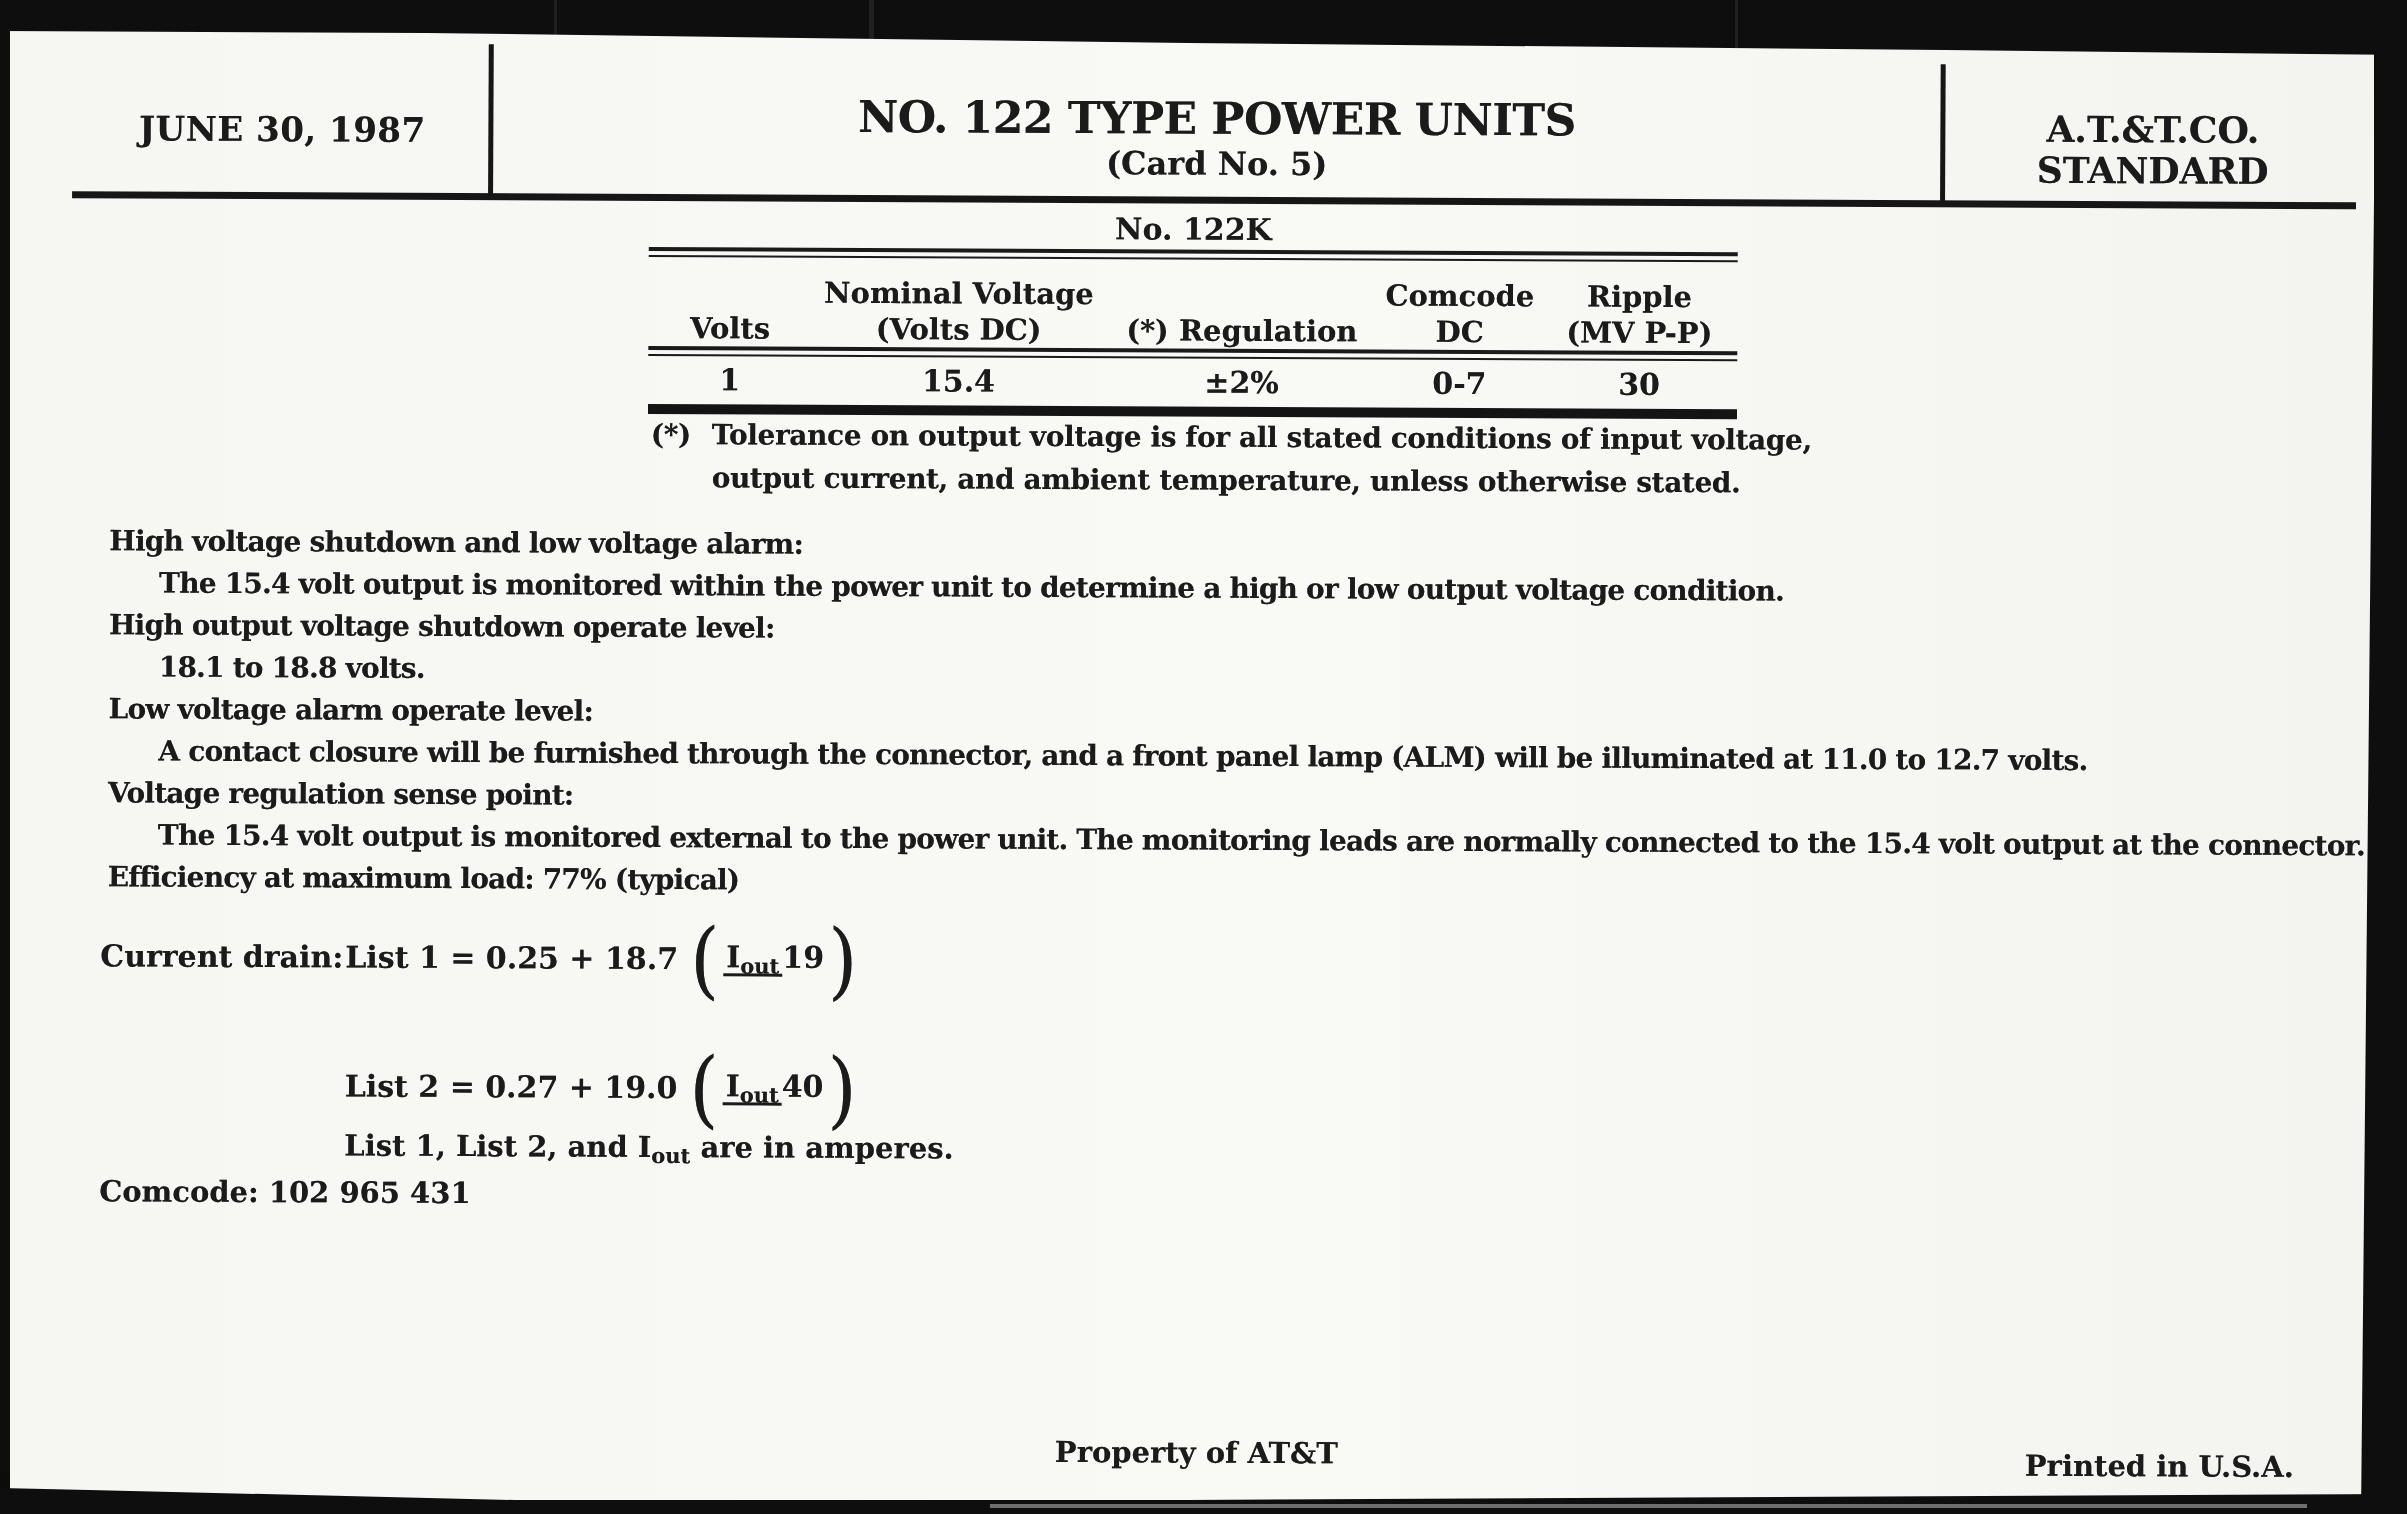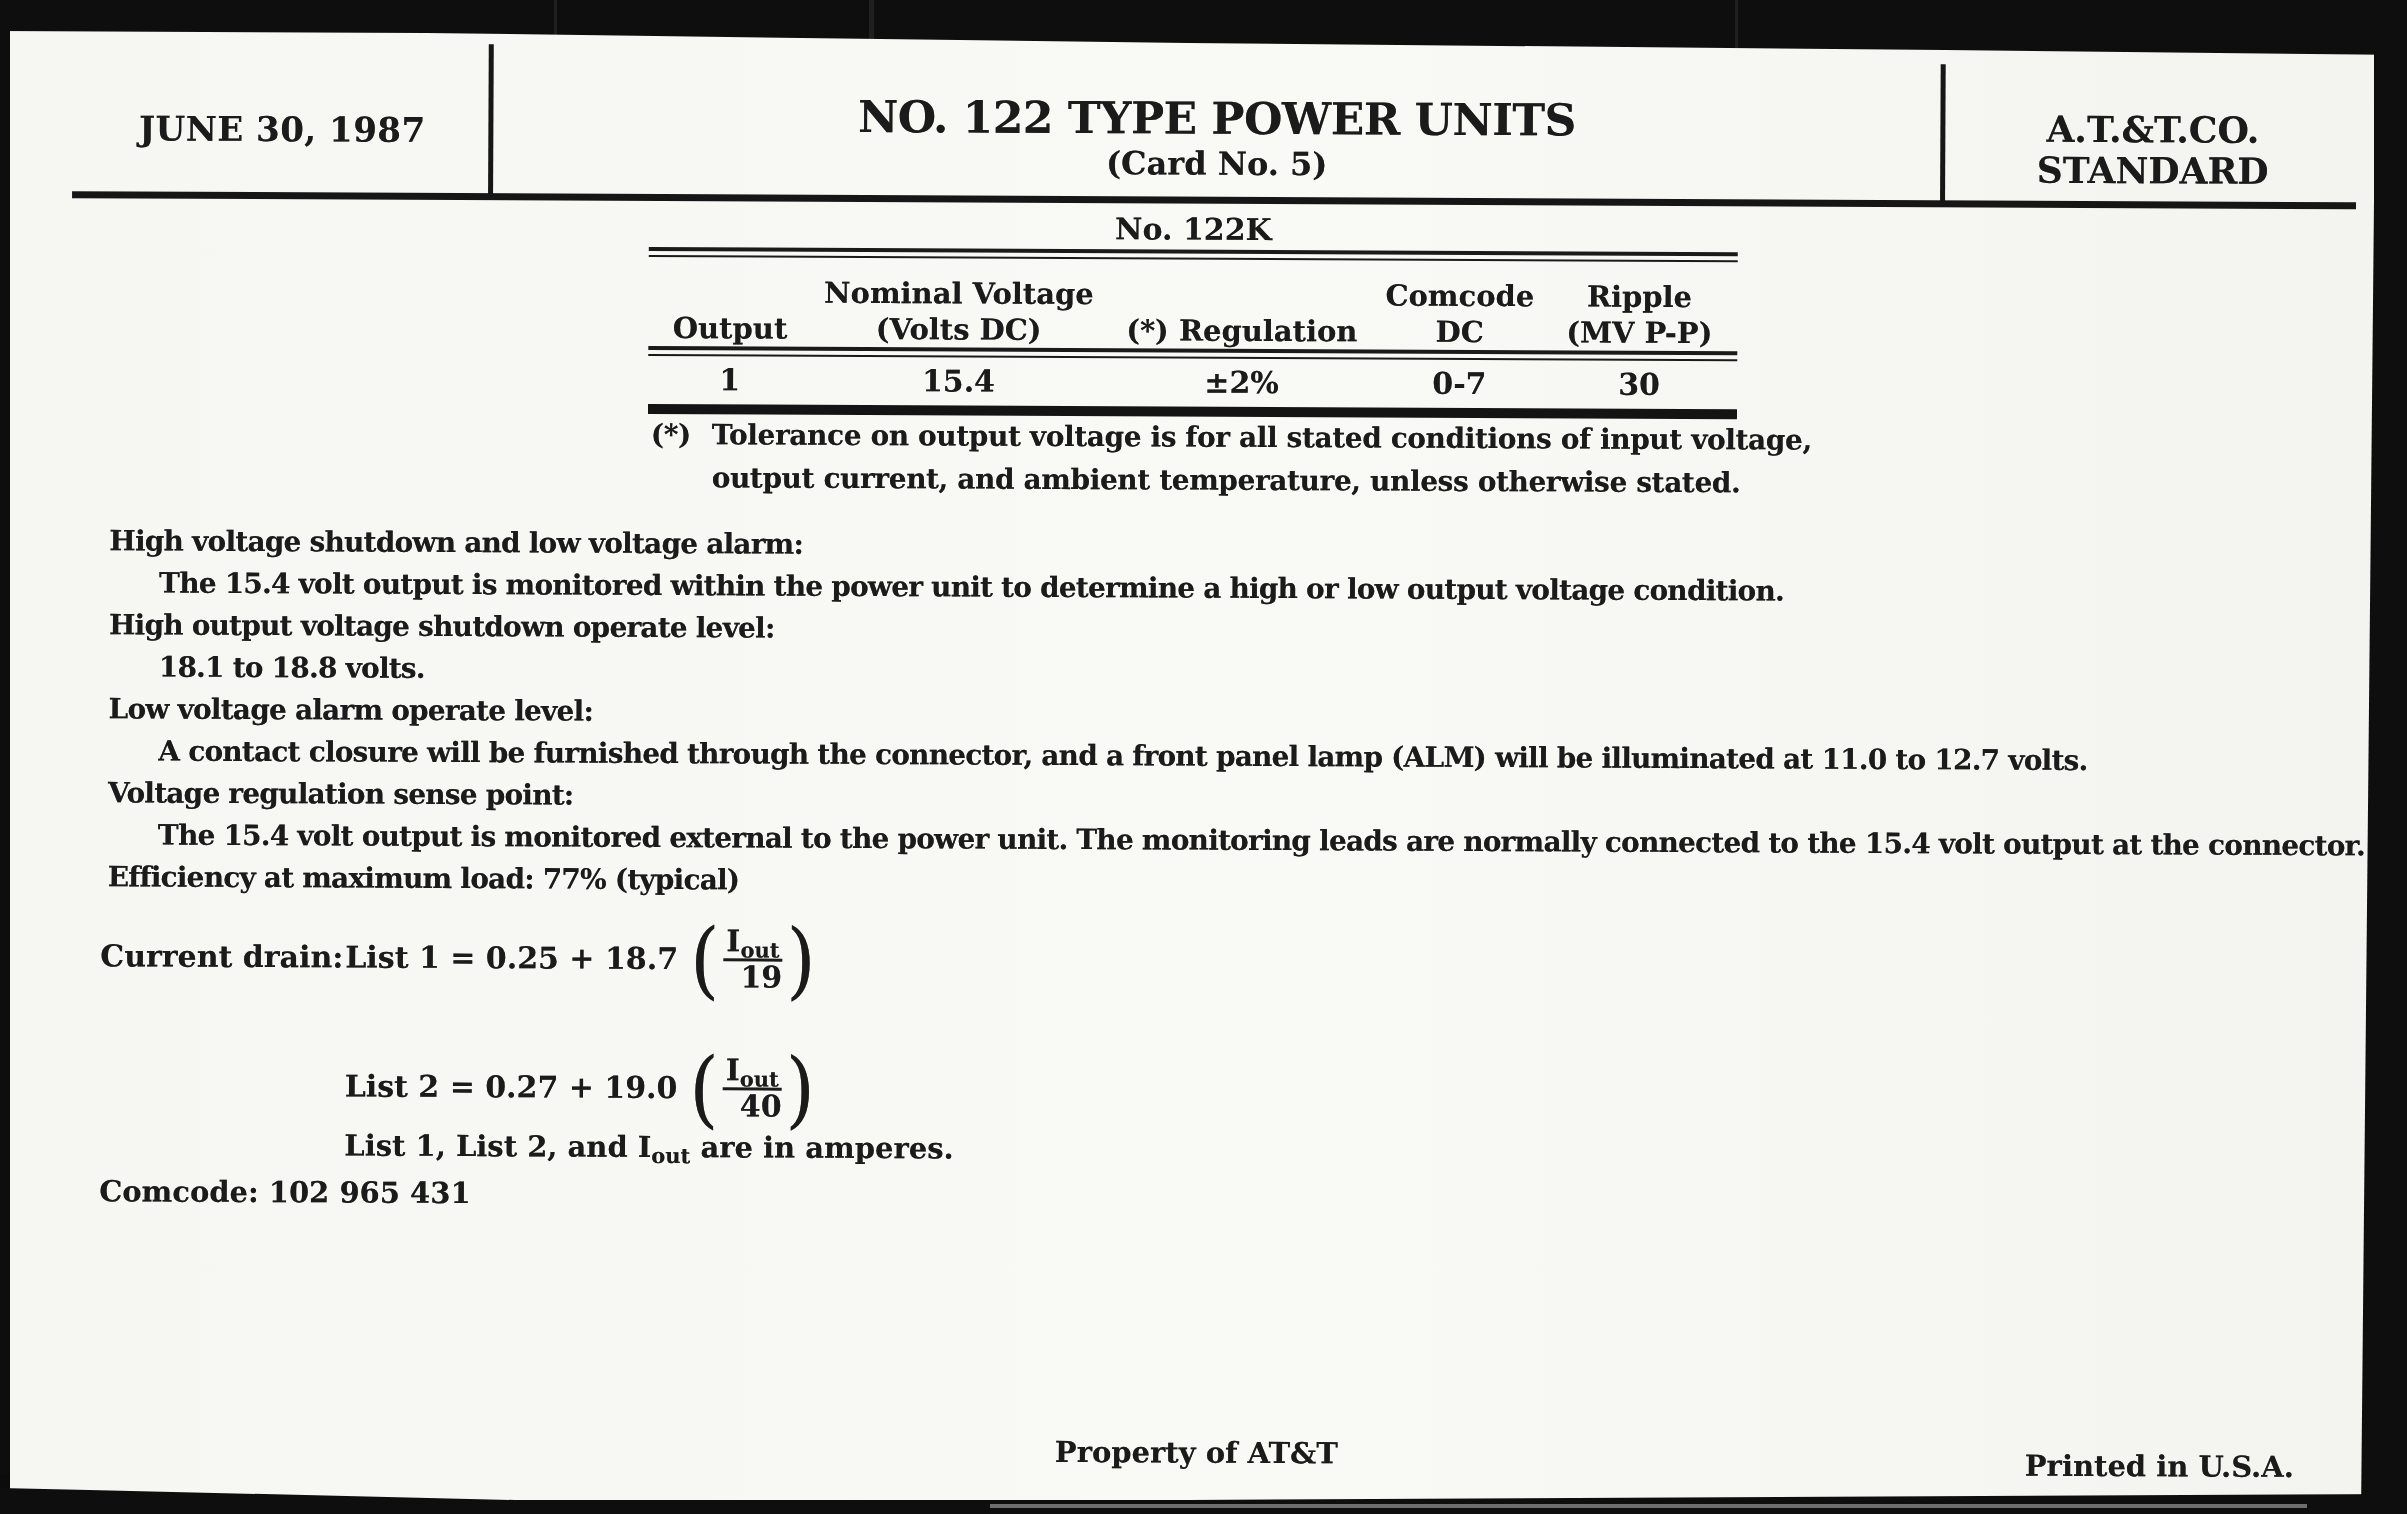--- a/index.html
+++ b/index.html
@@ -63,21 +63,21 @@
   .bodytext .ln{white-space:nowrap;}
   .bodytext .ind{padding-left:50px;}
   
   .fx-label{position:absolute;left:105px;top:906px;height:99px;display:flex;align-items:center;
     font-size:30px;}
   .fx-row{position:absolute;left:350px;height:99px;display:flex;align-items:center;
     font-size:30px;white-space:nowrap;}
   .fx-1{top:906px;} .fx-2{top:1035px;}
   .paren{font-size:75px;font-weight:400;transform:scaleY(1.12);display:inline-block;
     line-height:0;padding:0 2px;}
-  .frac{display:inline-flex;flex-direction:column;align-items:flex-end;line-height:1.05;
+  .frac{display:inline-flex;flex-direction:row;align-items:flex-start;line-height:1.05;
     margin:0 2px;}
   .frac .num{border-bottom:3px solid #1b1b1b;padding:0 3px 1px 3px;}
   .sub{font-size:21px;position:relative;top:6px;letter-spacing:0;}
   .fx-lhs{margin-right:10px;}
   .fx-note{position:absolute;left:350px;top:1127px;font-size:29px;white-space:nowrap;}
   .comcode{position:absolute;left:105px;top:1174px;font-size:29px;white-space:nowrap;}
   
   .ftr-left{position:absolute;left:1062px;top:1430px;font-size:29px;white-space:nowrap;}
   .ftr-right{position:absolute;left:2032px;top:1439px;font-size:29px;white-space:nowrap;}
 </style>
@@ -98,21 +98,21 @@
     <div>STANDARD</div>
   </div>
   <div class="hdr-rule"></div>
 
   <div class="tbl">
     <div class="tbl-title">No. 122K</div>
     <div class="rule-dbl"></div>
     <div class="tbl-head">
       <div class="c1">
         <div></div>
-        <div>Output</div>
+        <div>Volts</div>
       </div>
       <div class="c2">
         <div>Nominal Voltage</div>
         <div>(Volts DC)</div>
       </div>
       <div class="c3">
         <div></div>
         <div>(*) Regulation</div>
       </div>
       <div class="c4">

